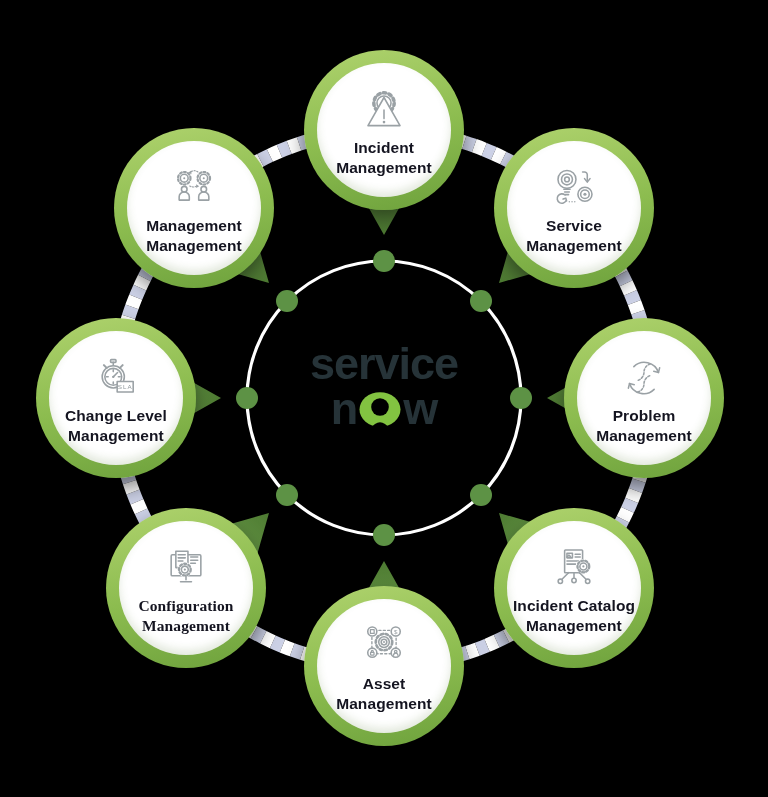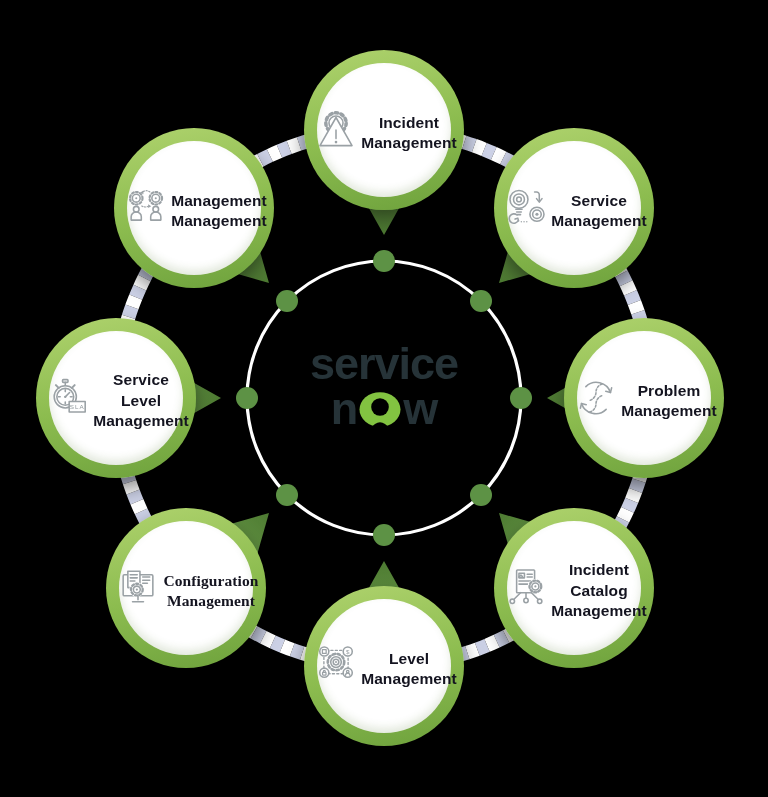--- a/index.html
+++ b/index.html
@@ -3,21 +3,21 @@
 <meta charset="utf-8">
 <style>
   html,body{margin:0;padding:0;background:#000;}
   .stage{position:relative;width:768px;height:797px;background:#000;overflow:hidden;
          font-family:"Liberation Sans","DejaVu Sans",sans-serif;}
   .base{position:absolute;left:0;top:0;}
   .node{position:absolute;width:160px;height:160px;border-radius:50%;
         background:linear-gradient(168deg,#abd06a 6%,#8cbc4f 52%,#6da13c 100%);
         box-shadow:0 10px 20px rgba(0,0,0,.5);}
   .node-inner{position:absolute;inset:13px;border-radius:50%;background:#fff;
-        display:flex;flex-direction:row;align-items:center;justify-content:center;
+        display:flex;flex-direction:column;align-items:center;justify-content:center;
         padding-top:6px;box-shadow:inset 0 -5px 9px rgba(80,120,45,.16);}
   .icon{flex:none;margin-bottom:6px;}
   .icon *{vector-effect:none;}
   .label{text-align:center;font-size:15.5px;line-height:20.5px;font-weight:700;
         color:#141420;letter-spacing:.1px;}
   .logo{position:absolute;left:0;right:0;top:341px;text-align:center;
         color:#263338;font-weight:700;font-size:45px;letter-spacing:-1px;}
   .logo-l1{line-height:45px;}
   .logo-l2{line-height:45px;display:flex;justify-content:center;align-items:center;}
   .o-mark{width:42px;height:37px;margin:4px 2px 0 2px;}
@@ -202,21 +202,21 @@
         <circle cx="17" cy="36.5" r="5.8" fill="#ffffff"></circle>
         <circle cx="47" cy="36.5" r="5.8" fill="#ffffff"></circle>
         <rect x="14.6" y="7.1" width="4.8" height="4.8" stroke-width="1.6"></rect>
         <text x="47" y="12.4" font-size="8" text-anchor="middle" fill="#9aa1a5" stroke="none" font-family="Liberation Sans, DejaVu Sans, sans-serif">$</text>
         <rect x="14.8" y="36" width="4.4" height="3.8" rx="0.6" stroke-width="1.6"></rect>
         <path d="M15.8 36 v-1.3 a1.2 1.2 0 0 1 2.4 0 V36" stroke-width="1.6"></path>
         <circle cx="47" cy="35.2" r="1.6" stroke-width="1.6"></circle>
         <path d="M44.2 39.9 a2.8 2.8 0 0 1 5.6 0" stroke-width="1.6"></path>
       </svg>
       <div class="label">
-        <div>Level</div>
+        <div>Asset</div>
         <div>Management</div>
       </div>
     </div>
   </div>
 
   <div class="node" style="left:106px;top:508px;font-family:Liberation Serif, serif;">
     <div class="node-inner">
       <svg class="icon" width="50" height="44" viewBox="0 0 64 56" fill="none" stroke="#9aa1a5" stroke-width="2" stroke-linecap="round" stroke-linejoin="round">
         <rect x="13" y="11" width="38" height="27" rx="1.5"></rect>
         <rect x="19" y="6.5" width="15.5" height="21" fill="#ffffff"></rect>
@@ -252,21 +252,21 @@
         <line x1="28.5" y1="17.5" x2="28.5" y2="19.8"></line>
         <line x1="37.3" y1="26.5" x2="35" y2="26.5"></line>
         <line x1="19.7" y1="26.5" x2="22" y2="26.5"></line>
         <line x1="28.5" y1="35.5" x2="28.5" y2="33.2"></line>
         <line x1="28.5" y1="26.5" x2="34" y2="21"></line>
         <circle cx="28.5" cy="26.5" r="1.5" fill="#9aa1a5" stroke="none"></circle>
         <rect x="33.5" y="32.5" width="20.5" height="13.5" fill="#ffffff"></rect>
         <text x="43.75" y="42.5" font-size="8" letter-spacing="1.2" text-anchor="middle" fill="#8f979b" stroke="none" font-family="Liberation Sans, DejaVu Sans, sans-serif">SLA</text>
       </svg>
       <div class="label">
-        <div>Service Level</div>
+        <div>Change Level</div>
         <div>Management</div>
       </div>
     </div>
   </div>
 
   <div class="node" style="left:114px;top:128px;">
     <div class="node-inner">
       <svg class="icon" width="50" height="44" viewBox="0 0 64 56" fill="none" stroke="#9aa1a5" stroke-width="2" stroke-linecap="round" stroke-linejoin="round">
         <circle cx="19.5" cy="15.5" r="8" stroke-width="2.8" stroke-dasharray="2.3 2.9"></circle>
         <circle cx="19.5" cy="15.5" r="5"></circle>

